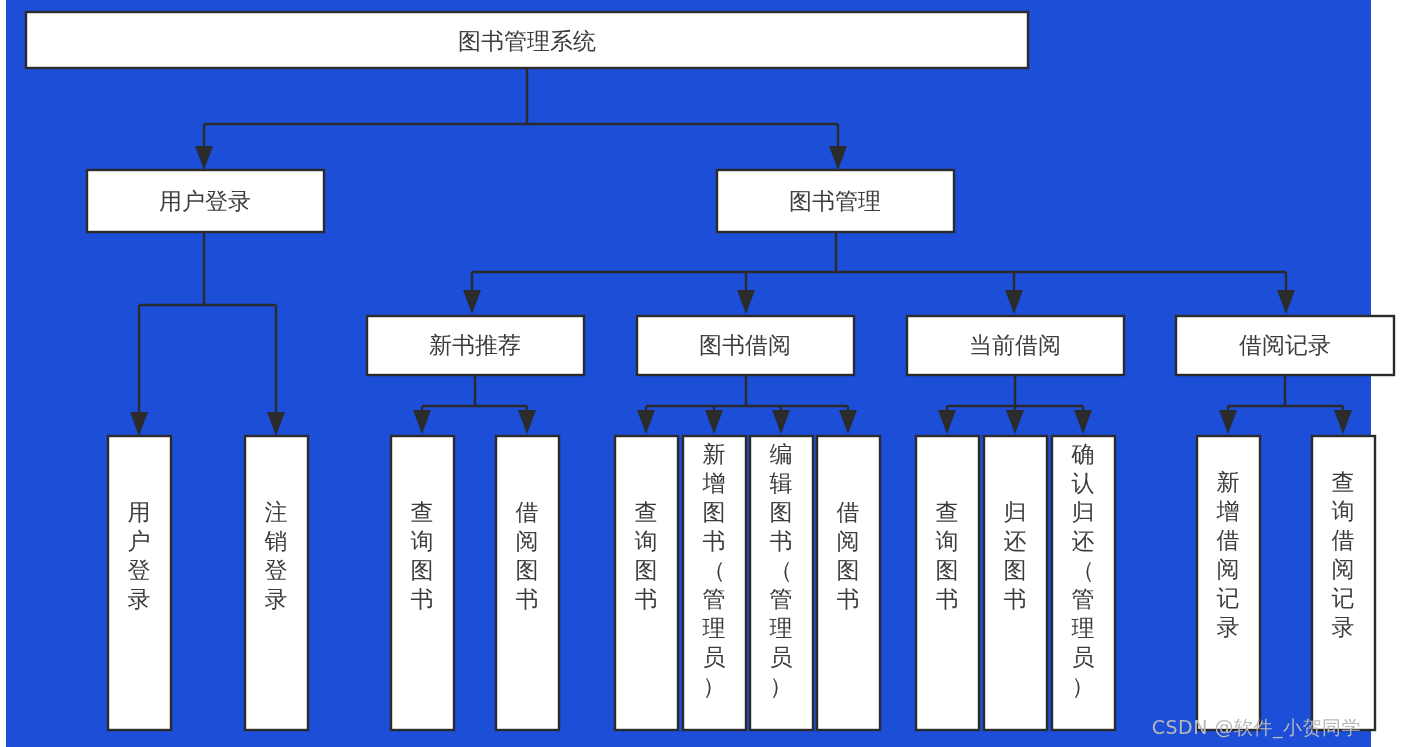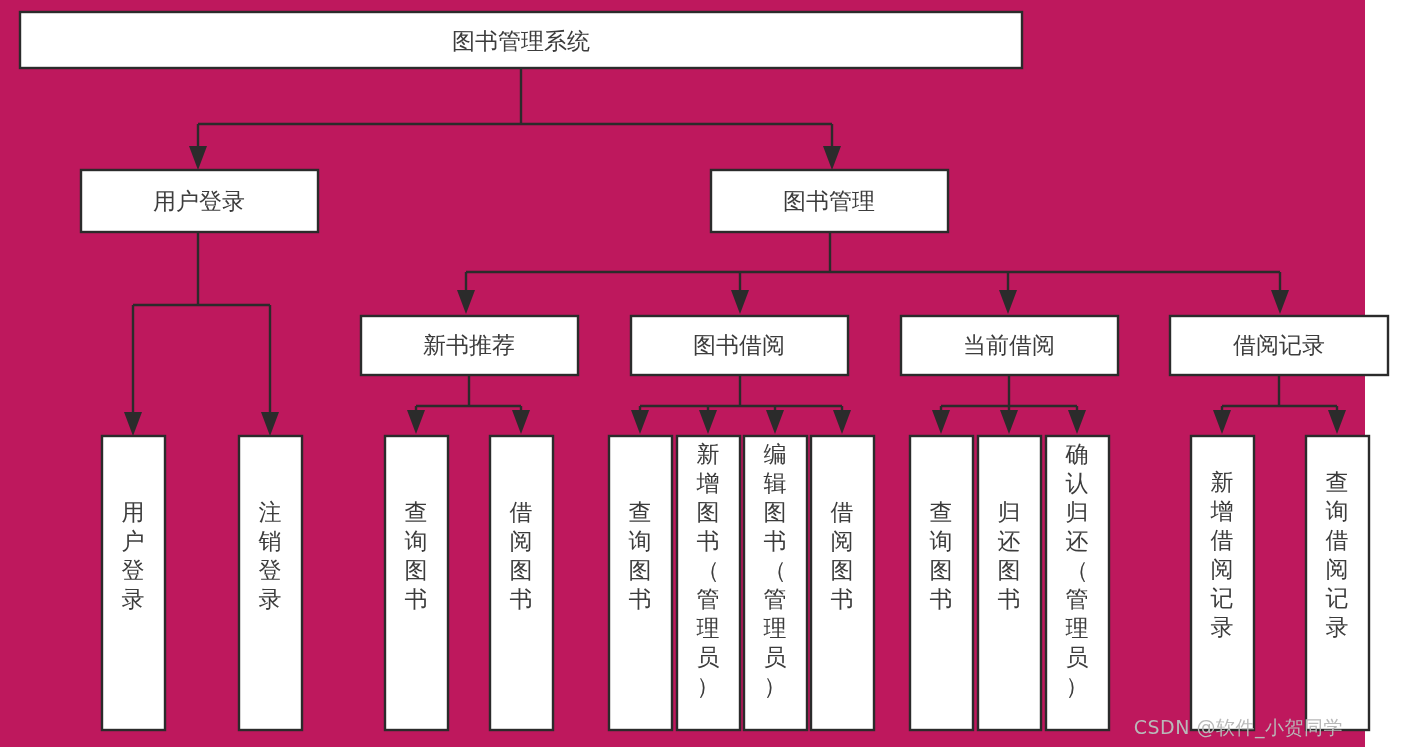--- a/index.html
+++ b/index.html
@@ -10,21 +10,22 @@
   body {
     width: 1405px;
     height: 747px;
     font-family: "DejaVu Sans", "Liberation Sans", sans-serif;
     overflow: hidden;
   }
   #diagram-root {
     position: relative;
     width: 1365px;
     height: 747px;
-    background: #be185d;
+    background: #1d4ed8;
+    margin-left: 6px;
   }
   svg#flow-svg {
     position: absolute;
     left: 0;
     top: 0;
     width: 1405px;
     height: 747px;
   }
   .node-box {
     fill: #ffffff;
@@ -48,21 +49,21 @@
     stroke: #2b2b2b;
     stroke-width: 2.4;
     fill: none;
   }
   .arrow-head {
     fill: #2b2b2b;
     stroke: none;
   }
   .watermark {
     position: absolute;
-    right: 22px;
+    right: 10px;
     bottom: 6px;
     font-family: "DejaVu Sans", "Liberation Sans", sans-serif;
     font-size: 19px;
     color: #b9b9b9;
     white-space: nowrap;
     letter-spacing: 0.5px;
   }
 </style>
 </head>
 <body>

